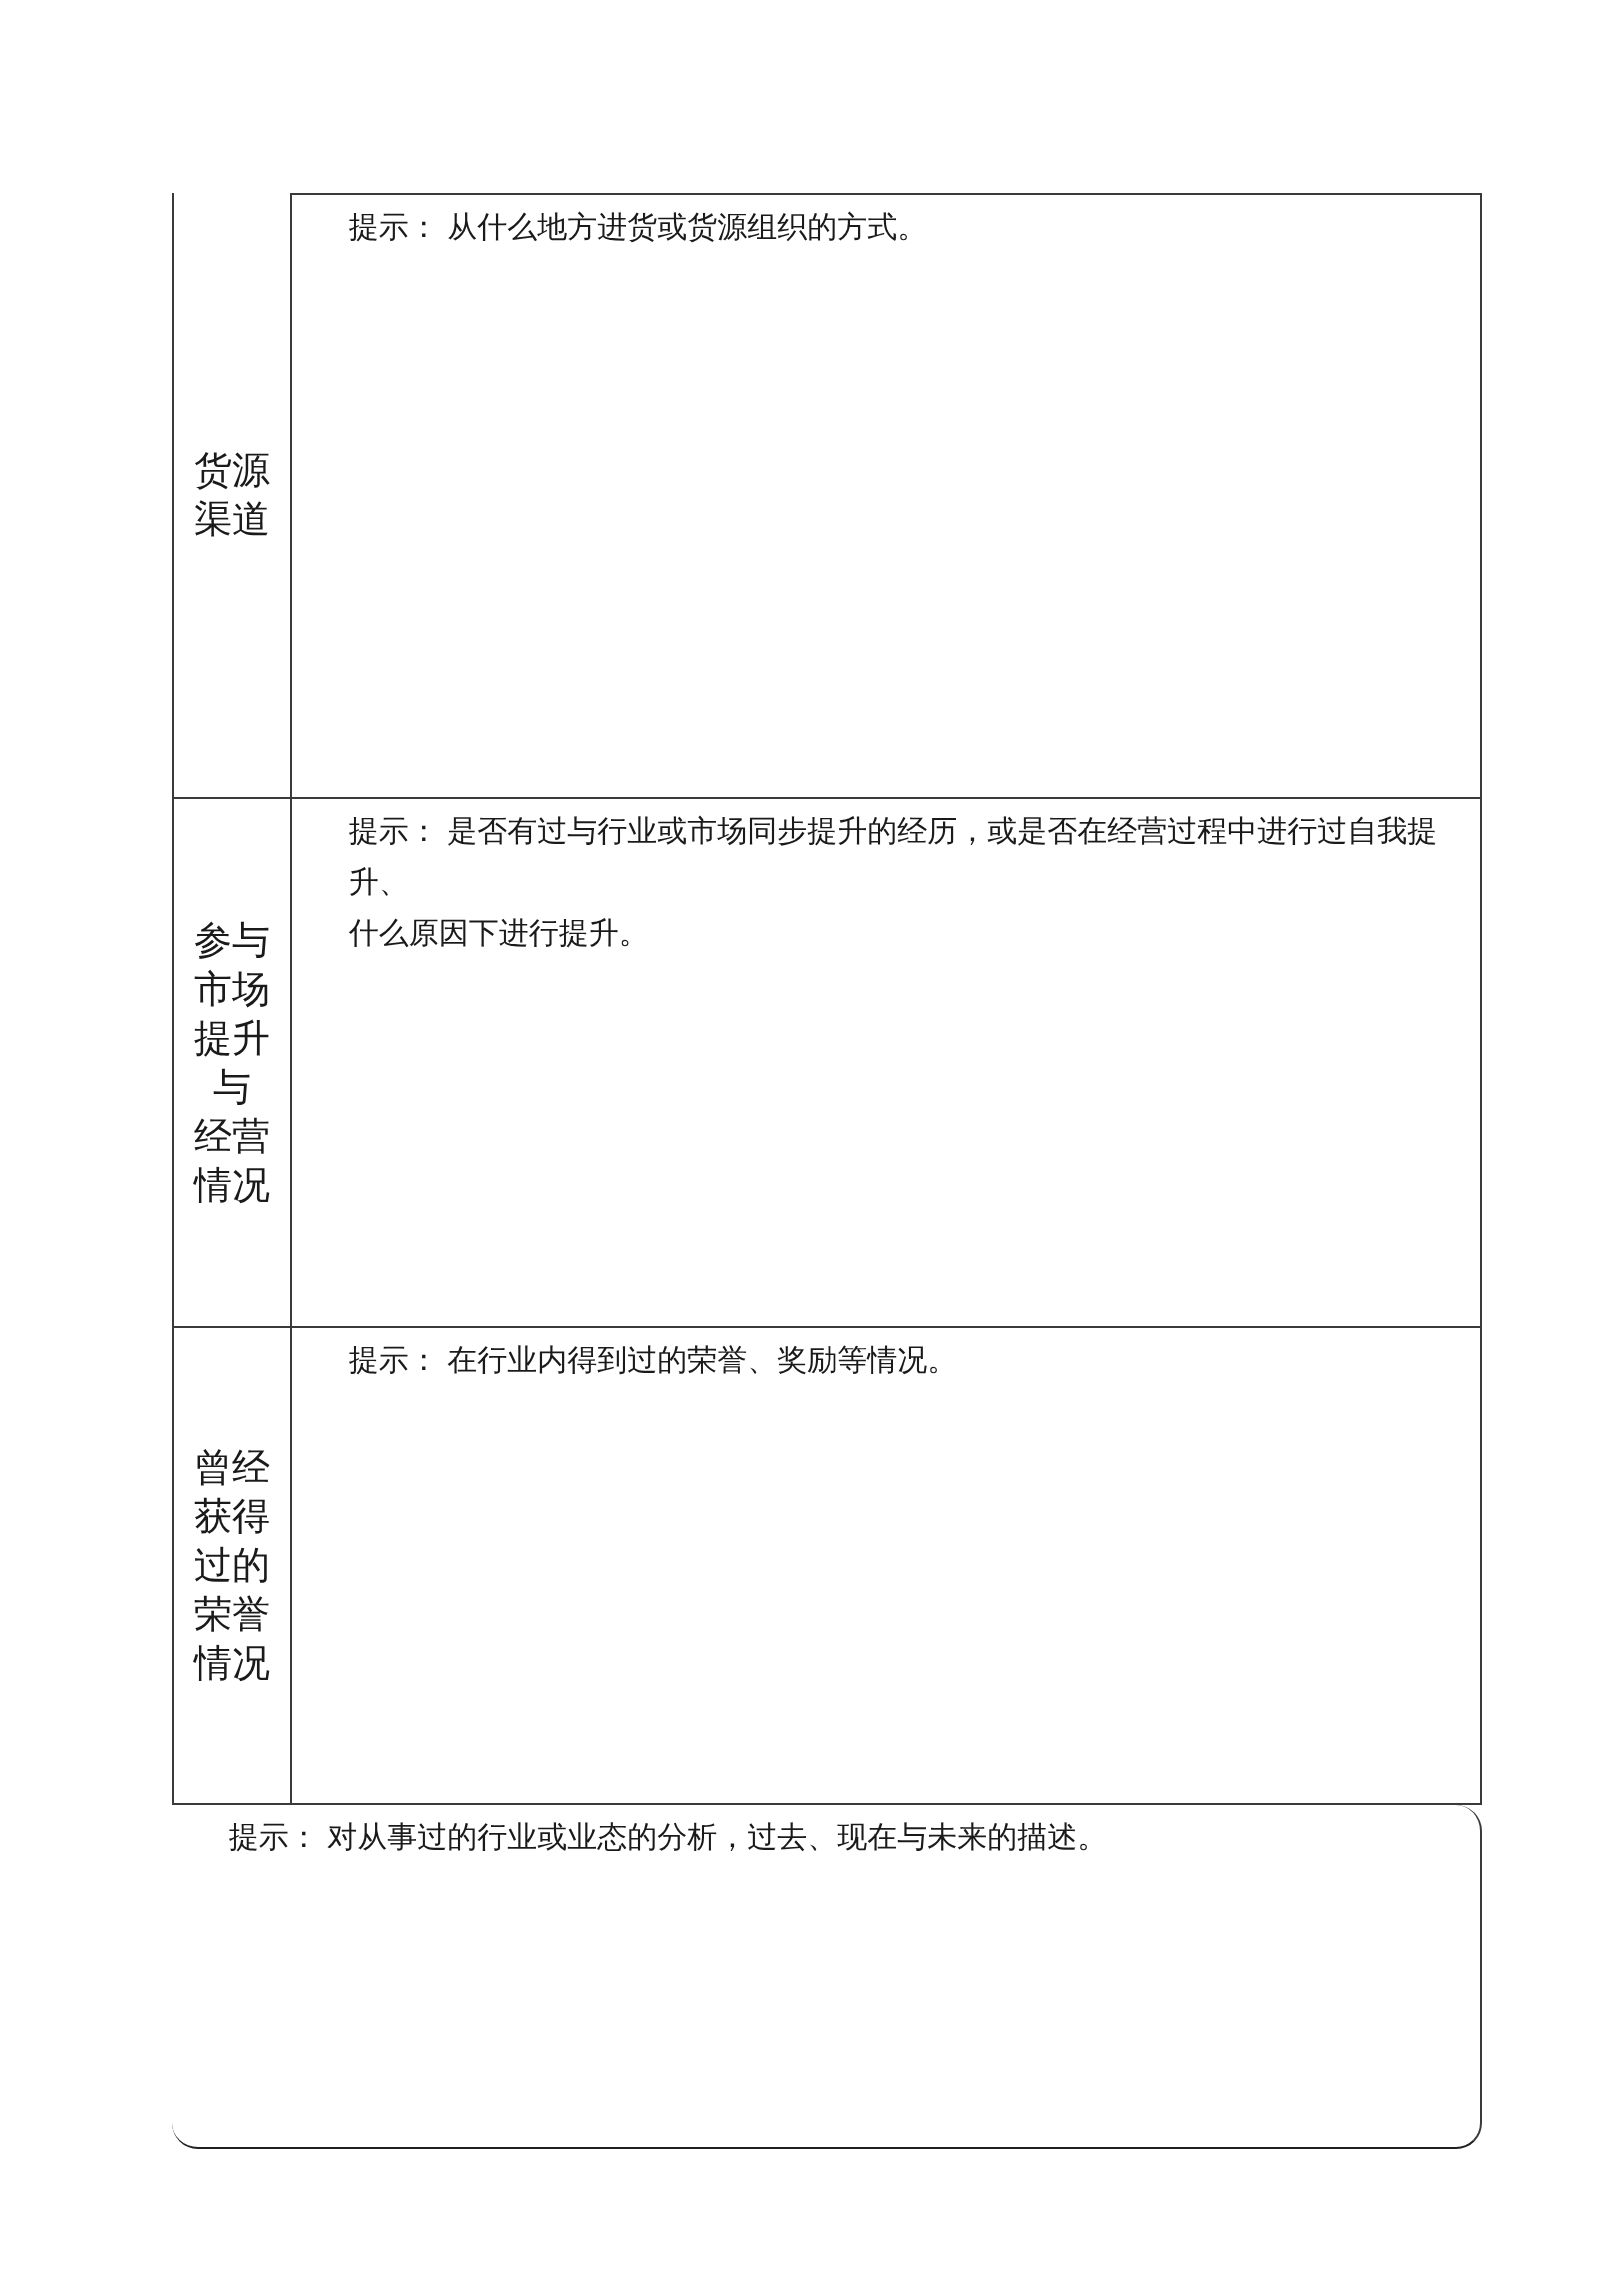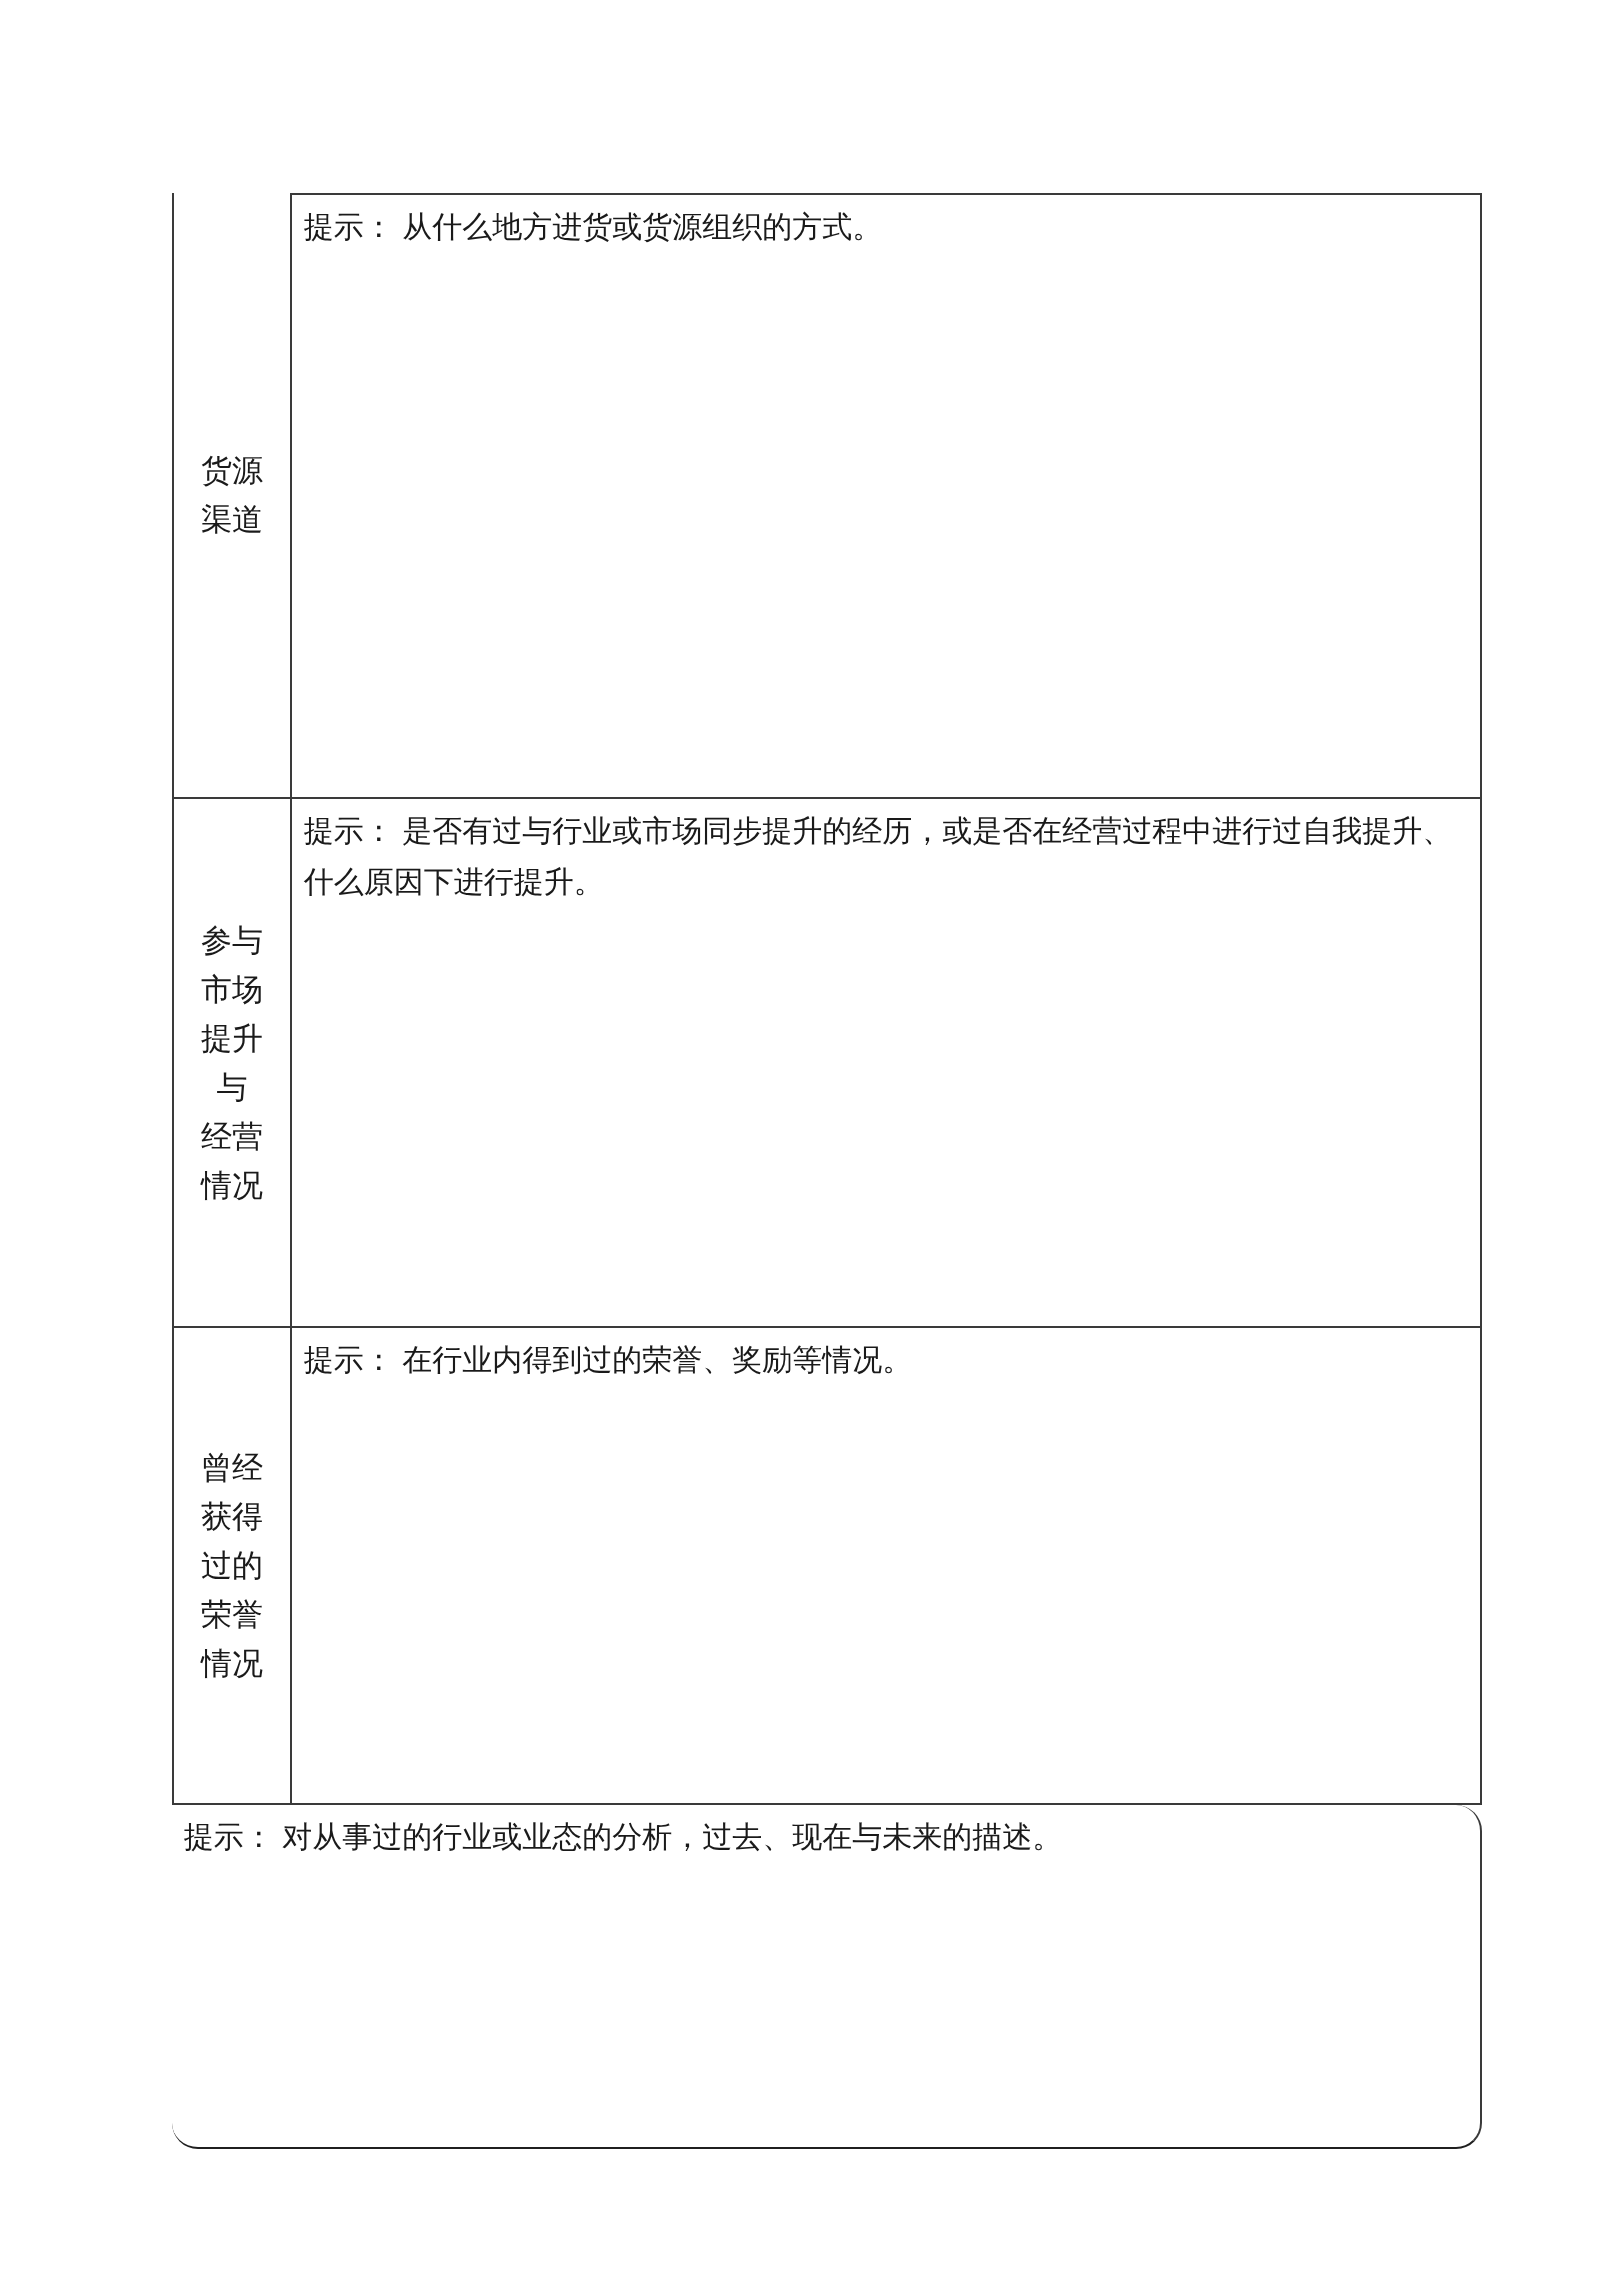--- a/index.html
+++ b/index.html
@@ -52,30 +52,31 @@
     flex: 1 1 auto;
   }
   
   .trow-1 .cell-hint { border-top: 2px solid #3a3a3a; }
   
   .trow-4 .cell { border-bottom: 2.9px solid #1f1f1f; border-radius: 26px; }
 
   .label-text {
     white-space: pre-line;
     text-align: center;
-    font-size: 31px;
+    font-size: 38px;
     line-height: 49px;
     color: #1a1a1a;
   }
   .hint-text {
     white-space: pre-line;
     padding: 5.9px 15.7px 0 11.8px;
     font-size: 30px;
     line-height: 51px;
     color: #1a1a1a;
+    margin-left: 45px;
   }
 </style>
 </head>
 <body>
 
 <div class="page">
   <div class="form-table">
 
     <div class="trow trow-1">
       <div class="cell cell-label">

